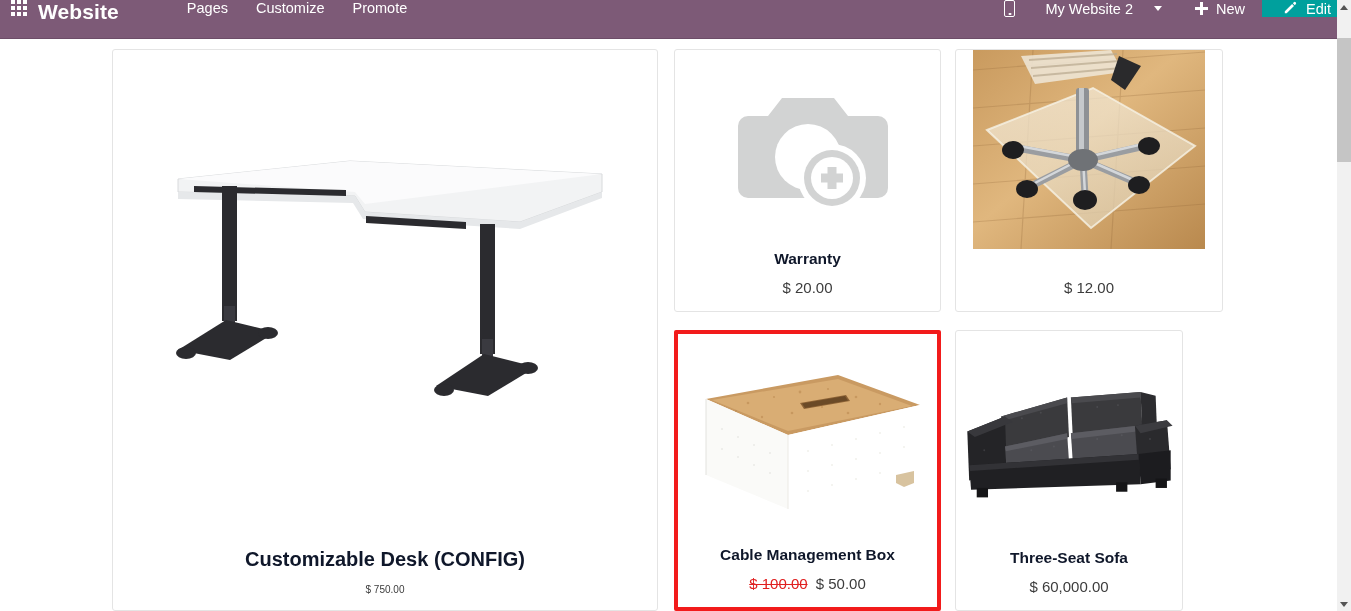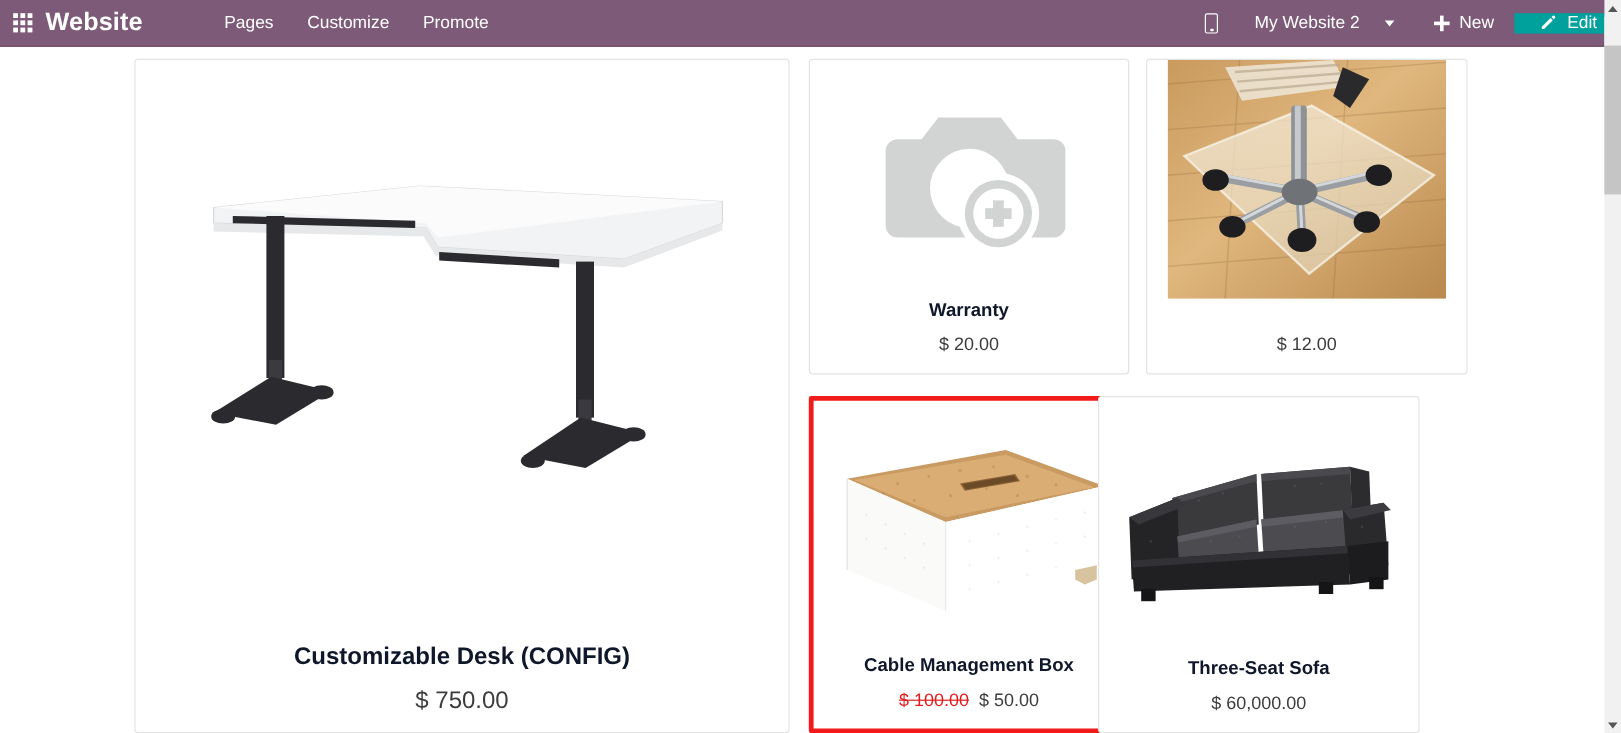--- a/index.html
+++ b/index.html
@@ -14,21 +14,21 @@
 
   
   #navbar {
     position: absolute;
     top: 0; left: 0;
     width: 1351px;
     height: 39px;
     background: #7d5a77;
     border-bottom: 1px solid #6d4d68;
     display: flex;
-    align-items: center;
+    align-items: flex-start;
     color: #ffffff;
     z-index: 50;
   }
 
   .nav-apps {
     width: 38px;
     display: flex;
     align-items: center;
     justify-content: center;
     cursor: pointer;
@@ -206,24 +206,24 @@
     color: #e02020;
     text-decoration: line-through;
     margin-right: 4px;
   }
 
   
   #card-desk     { left: 0;    top: 0;   width: 546px; height: 562px; }
   #card-warranty { left: 562px; top: 0;   width: 267px; height: 263px; }
   #card-chair    { left: 843px; top: 0;   width: 268px; height: 263px; }
   #card-cable    { left: 562px; top: 281px; width: 267px; height: 281px; }
-  #card-sofa     { left: 803px; top: 281px; width: 268px; height: 281px; }
+  #card-sofa     { left: 843px; top: 281px; width: 228px; height: 281px; }
 
   #card-desk     .card-title { font-size: 20px; margin-bottom: 12px; }
-  #card-desk     .card-price { font-size: 20px; }
+  #card-desk     .card-price { font-size: 10px; }
 
   
   .art { display: block; }
 
   
   .ph-wrap {
     width: 100%; height: 100%;
     display: flex; align-items: center; justify-content: center;
   }
 

